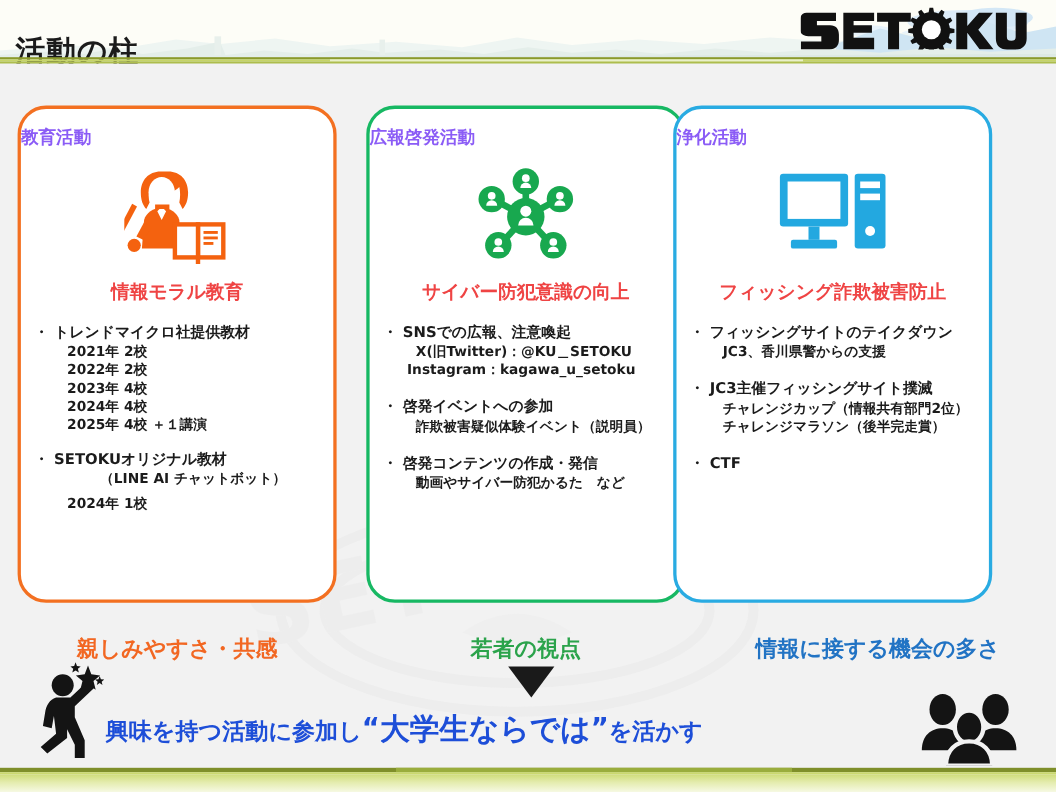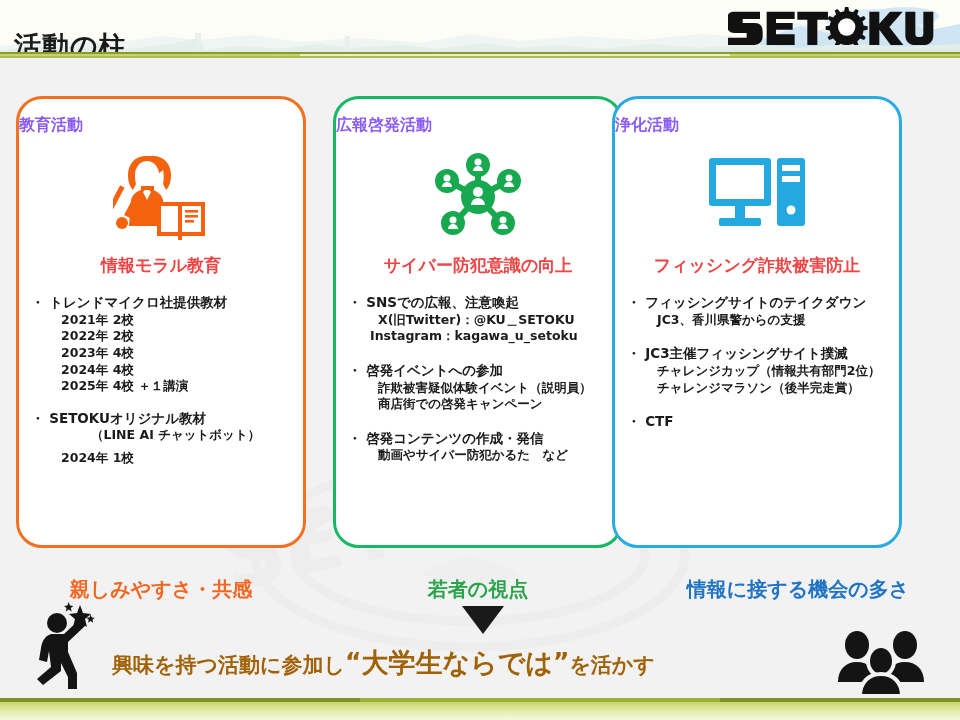--- a/index.html
+++ b/index.html
@@ -122,24 +122,24 @@
   .arrow-down {
     position: absolute; left: 462px; top: 606px;
     width: 0; height: 0;
     border-left: 21px solid transparent;
     border-right: 21px solid transparent;
     border-top: 28px solid #1a1a1a;
   }
   .runner { position: absolute; left: 33px; top: 597px; }
   .group-icon { position: absolute; left: 832px; top: 630px; }
   .bottom-text {
-    position: absolute; left: 112px; top: 645px;
+    position: absolute; left: 96px; top: 645px;
     width: 740px;
     font-family: "DejaVu Sans", "Liberation Sans", sans-serif;
-    color: #a16207;
+    color: #1d4ed8;
     white-space: nowrap;
   }
   .bt-normal { font-size: 21px; font-weight: bold; }
   .bt-big { font-size: 27px; font-weight: bold; }
   .bt-quote { font-size: 25px; font-weight: bold; vertical-align: 2px; }
 
   .footer-rule { position: absolute; left: 0; top: 698px; width: 960px; height: 22px; }
   .footer-rule .f1 { position:absolute; left:0;   top:0;  width:960px; height:4px; background:#7f8f2a; }
   .footer-rule .f2 { position:absolute; left:360px; top:0; width:360px; height:4px; background:#9aad3d; }
   .footer-rule .f3 { position:absolute; left:0;   top:4px; width:960px; height:2px; background:#cad86e; }
@@ -319,21 +319,20 @@
       <div class="card-sub">サイバー防犯意識の向上</div>
       <div class="card-list">
         <div class="bullet-group">
           <div class="bullet-head">・ SNSでの広報、注意喚起</div>
           <div class="bullet-sub ind2">X(旧Twitter)：@KU＿SETOKU</div>
           <div class="bullet-sub ind1">Instagram：kagawa_u_setoku</div>
         </div>
         <div class="bullet-group" style="margin-top:16px;">
           <div class="bullet-head">・ 啓発イベントへの参加</div>
           <div class="bullet-sub ind2">詐欺被害疑似体験イベント（説明員）</div>
-          <div class="bullet-sub ind2">商店街での啓発キャンペーン</div>
         </div>
         <div class="bullet-group" style="margin-top:16px;">
           <div class="bullet-head">・ 啓発コンテンツの作成・発信</div>
           <div class="bullet-sub ind2">動画やサイバー防犯かるた　など</div>
         </div>
       </div>
     </div>
 
     <div class="card c3" style="border-color: rgb(41, 171, 226);">
       <div class="card-title">浄化活動</div>

